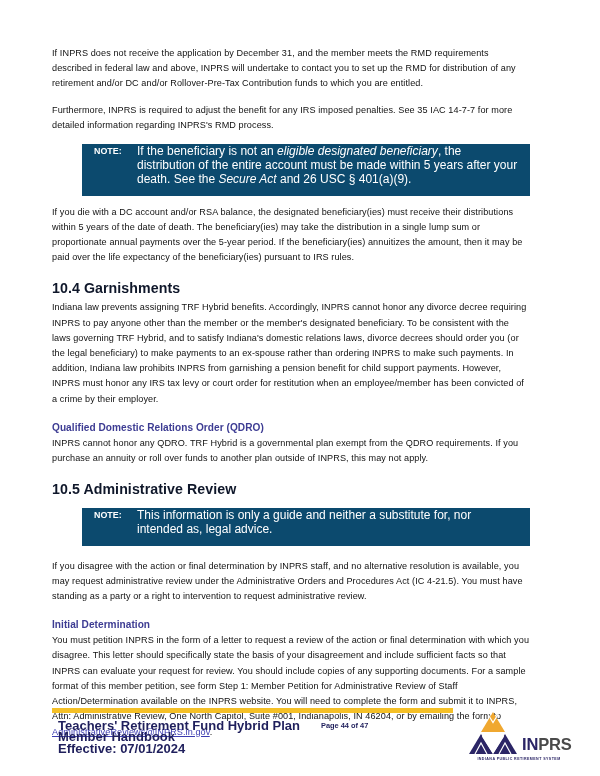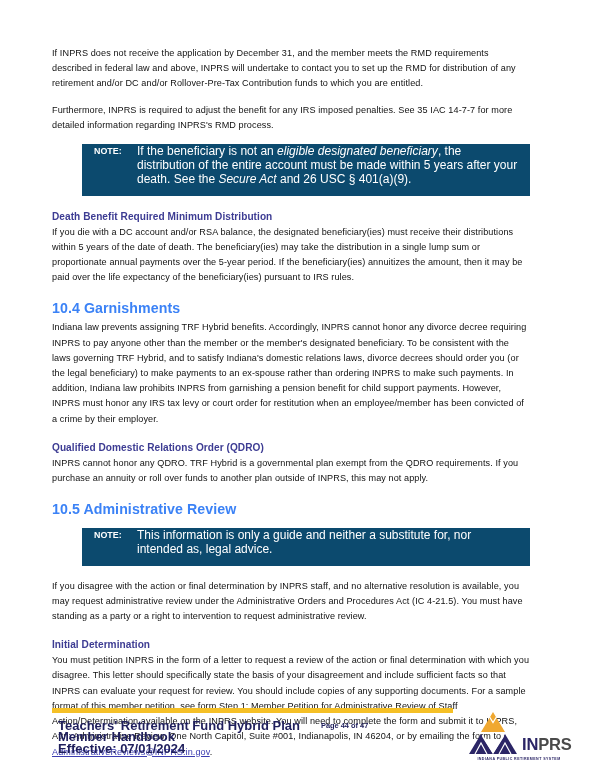--- a/index.html
+++ b/index.html
@@ -34,21 +34,21 @@
     color: #111111;
     text-align: left;
     letter-spacing: 0.01em;
   }
 
   h2.section-heading {
     margin: 14px 0 2px 0;
     font-size: 14.2px;
     line-height: 19px;
     font-weight: bold;
-    color: #3b82f6;
+    color: #0f172a;
     letter-spacing: 0.005em;
   }
   h3.sub-heading {
     margin: 13px 0 1px 0;
     font-size: 10.1px;
     line-height: 15px;
     font-weight: bold;
     color: #3d3c93;
     letter-spacing: 0.005em;
   }
@@ -158,21 +158,20 @@
 
     <p class="body-text">If INPRS does not receive the application by December 31, and the member meets the RMD requirements described in federal law and above, INPRS will undertake to contact you to set up the RMD for distribution of any retirement and/or DC and/or Rollover-Pre-Tax Contribution funds to which you are entitled.</p>
 
     <p class="body-text">Furthermore, INPRS is required to adjust the benefit for any IRS imposed penalties. See 35 IAC 14-7-7 for more detailed information regarding INPRS's RMD process.</p>
 
     <div class="note-box">
       <span class="note-label">NOTE:</span>
       <span class="note-text"><span>If the beneficiary is not an </span><em>eligible designated beneficiary</em><span>, the distribution of the entire account must be made within 5 years after your death. See the </span><em>Secure Act</em><span> and 26 USC § 401(a)(9).</span></span>
     </div>
 
-    <h3 class="sub-heading">Death Benefit Required Minimum Distribution</h3>
     <p class="body-text">If you die with a DC account and/or RSA balance, the designated beneficiary(ies) must receive their distributions within 5 years of the date of death. The beneficiary(ies) may take the distribution in a single lump sum or proportionate annual payments over the 5-year period. If the beneficiary(ies) annuitizes the amount, then it may be paid over the life expectancy of the beneficiary(ies) pursuant to IRS rules.</p>
 
     <h2 class="section-heading">10.4 Garnishments</h2>
     <p class="body-text">Indiana law prevents assigning TRF Hybrid benefits. Accordingly, INPRS cannot honor any divorce decree requiring INPRS to pay anyone other than the member or the member's designated beneficiary. To be consistent with the laws governing TRF Hybrid, and to satisfy Indiana's domestic relations laws, divorce decrees should order you (or the legal beneficiary) to make payments to an ex-spouse rather than ordering INPRS to make such payments. In addition, Indiana law prohibits INPRS from garnishing a pension benefit for child support payments. However, INPRS must honor any IRS tax levy or court order for restitution when an employee/member has been convicted of a crime by their employer.</p>
 
     <h3 class="sub-heading">Qualified Domestic Relations Order (QDRO)</h3>
     <p class="body-text">INPRS cannot honor any QDRO. TRF Hybrid is a governmental plan exempt from the QDRO requirements. If you purchase an annuity or roll over funds to another plan outside of INPRS, this may not apply.</p>
 
     <h2 class="section-heading">10.5 Administrative Review</h2>
 

